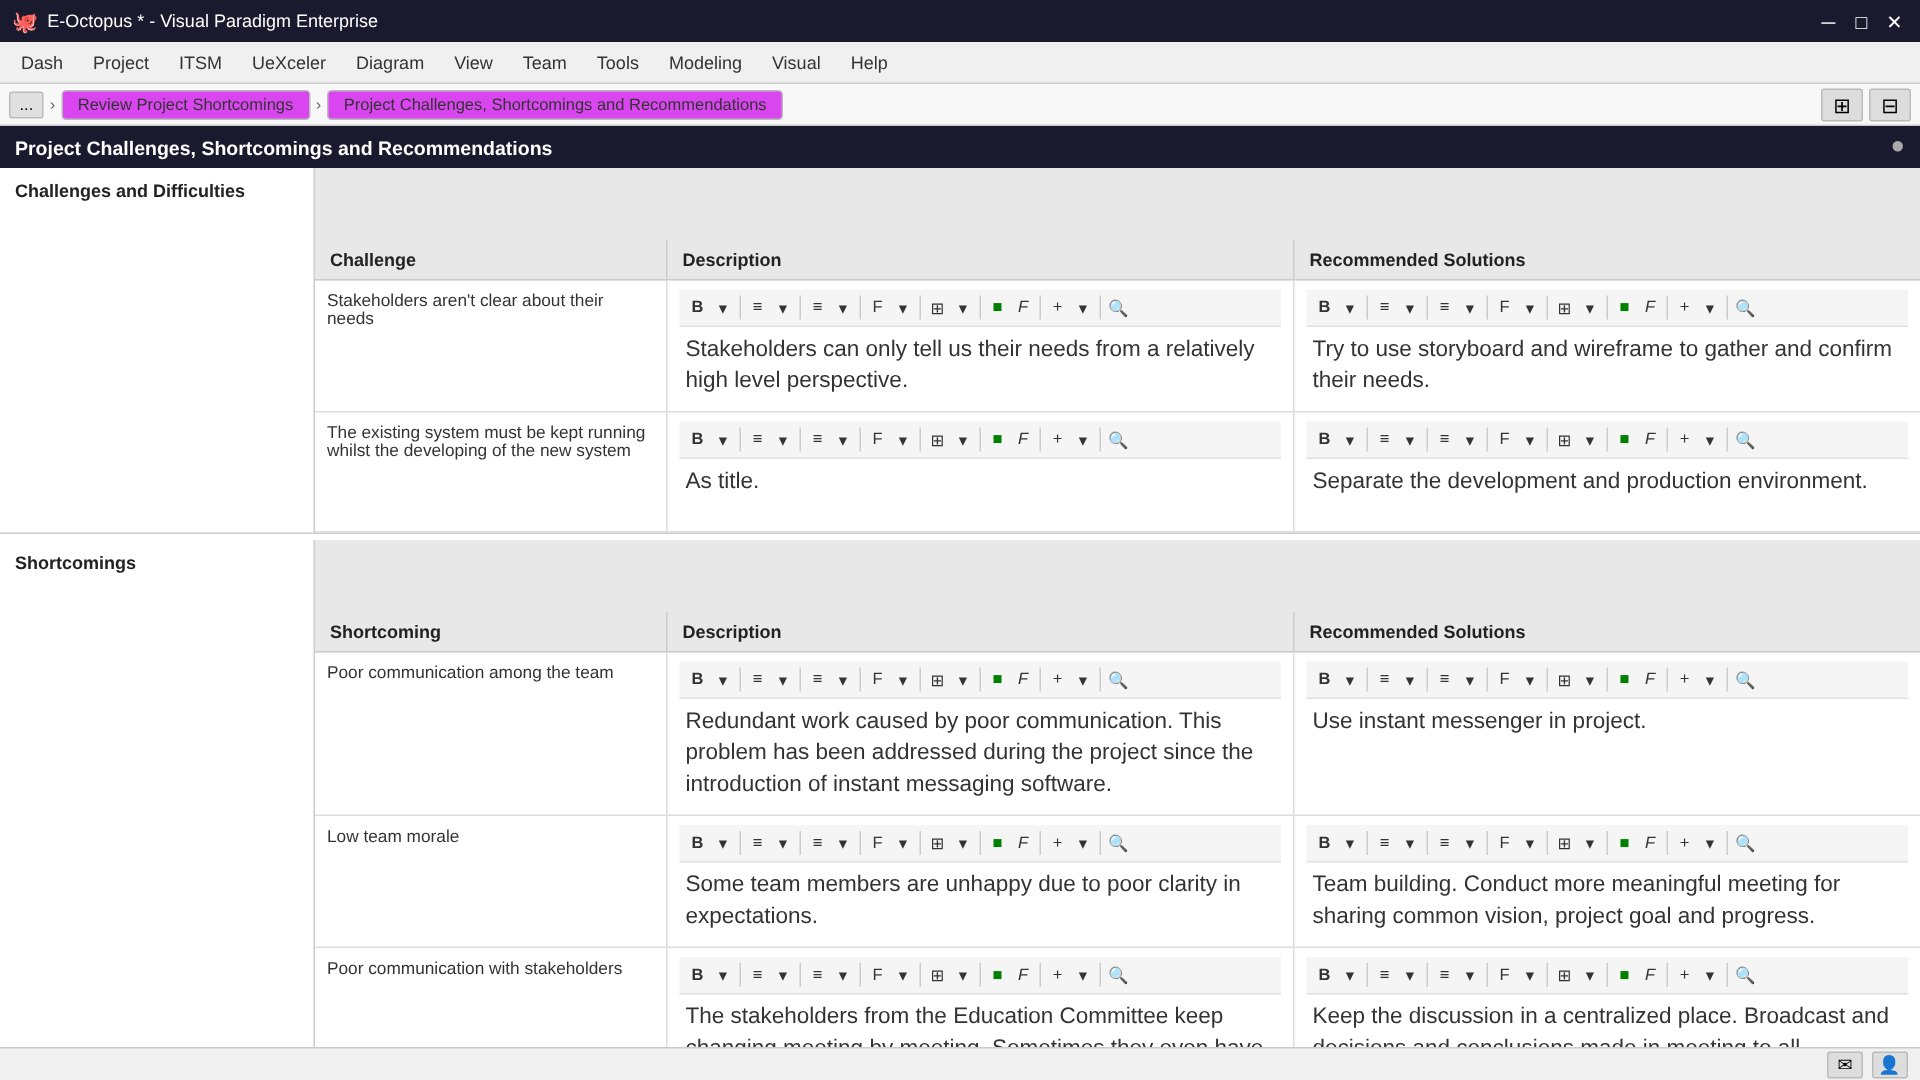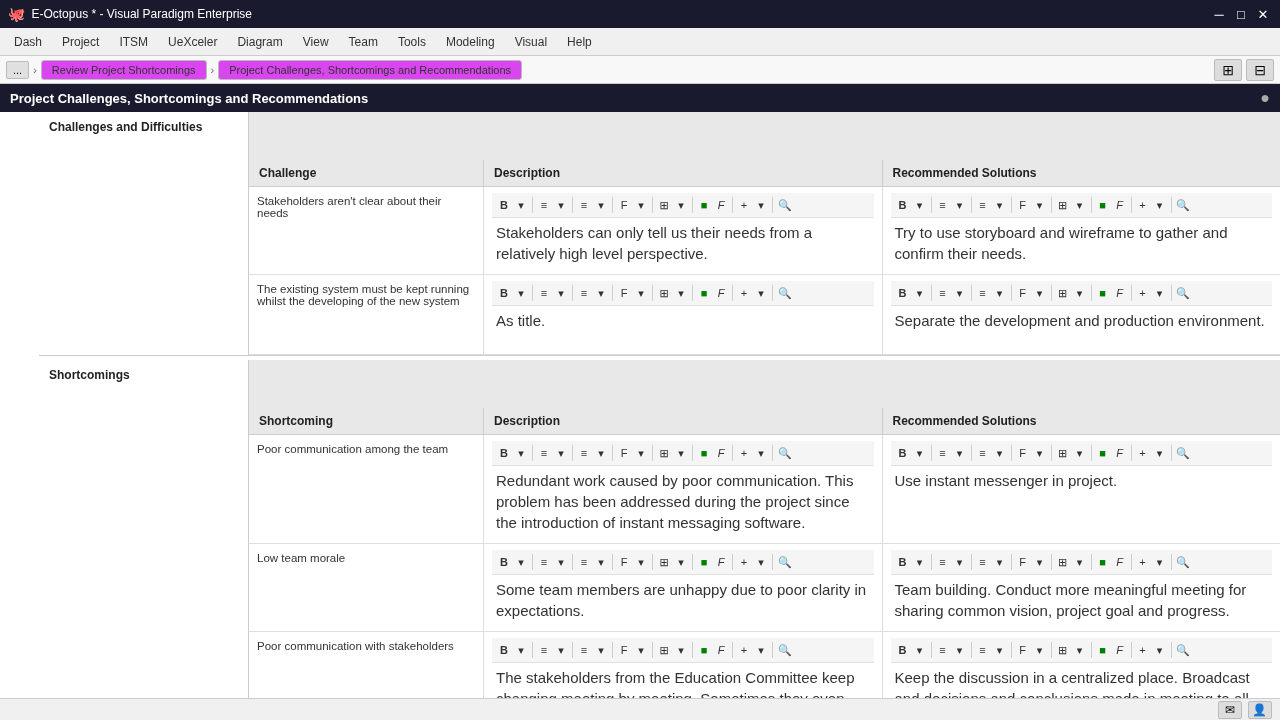--- a/index.html
+++ b/index.html
@@ -79,21 +79,20 @@
       font-size: 13px;
       font-weight: bold;
     }
     
     
     .main-content {
       background: white;
       height: calc(720px - 28px - 28px - 28px - 28px - 22px);
       overflow-y: auto;
       overflow-x: hidden;
-      padding-left: 39px;
     }
     
     
     .section-container { padding: 0; }
     
     .section-header-row {
       display: flex;
       align-items: stretch;
     }
     .section-label {

